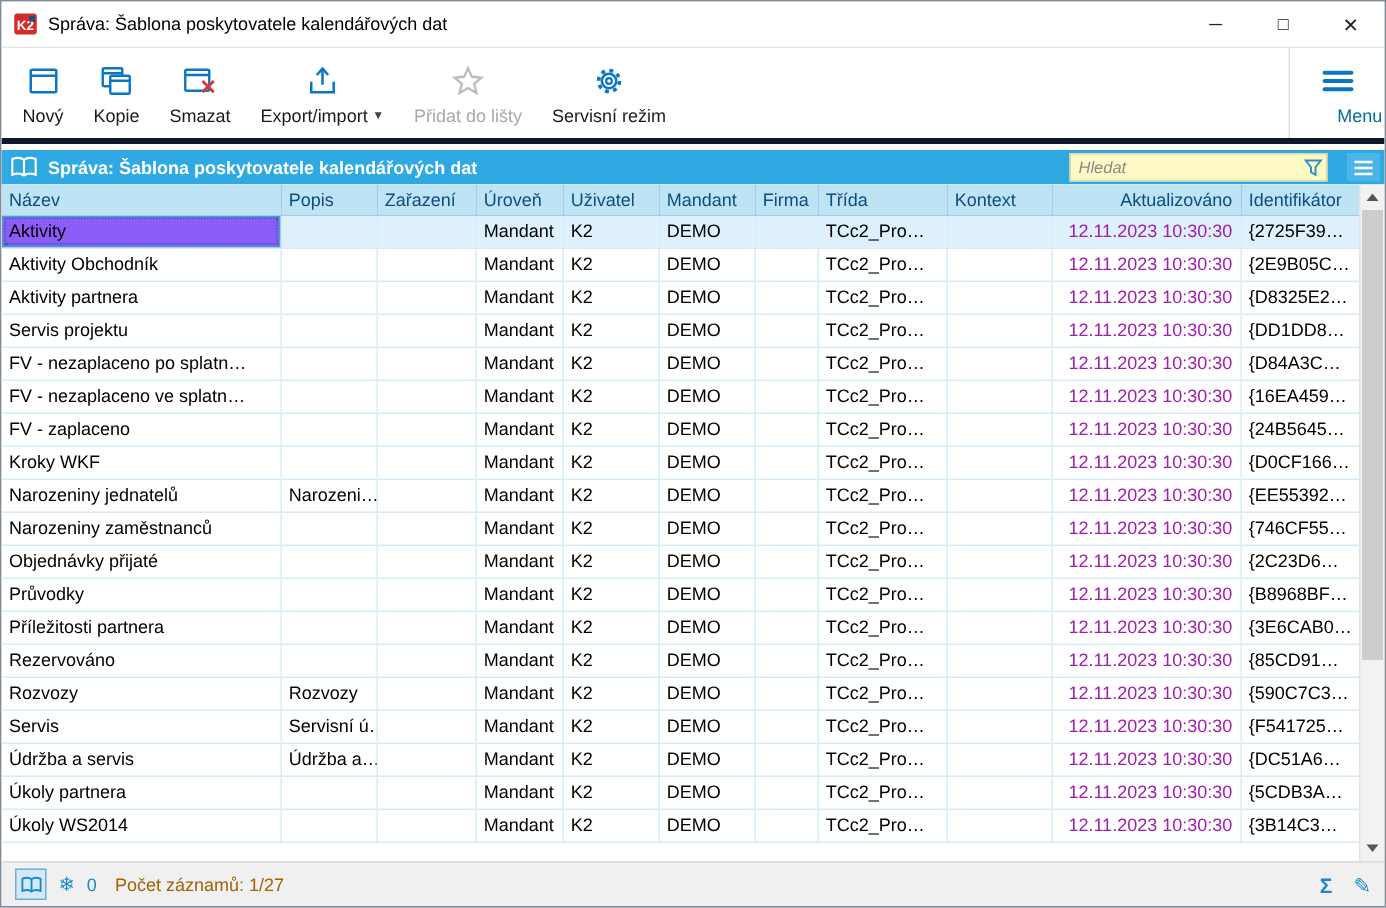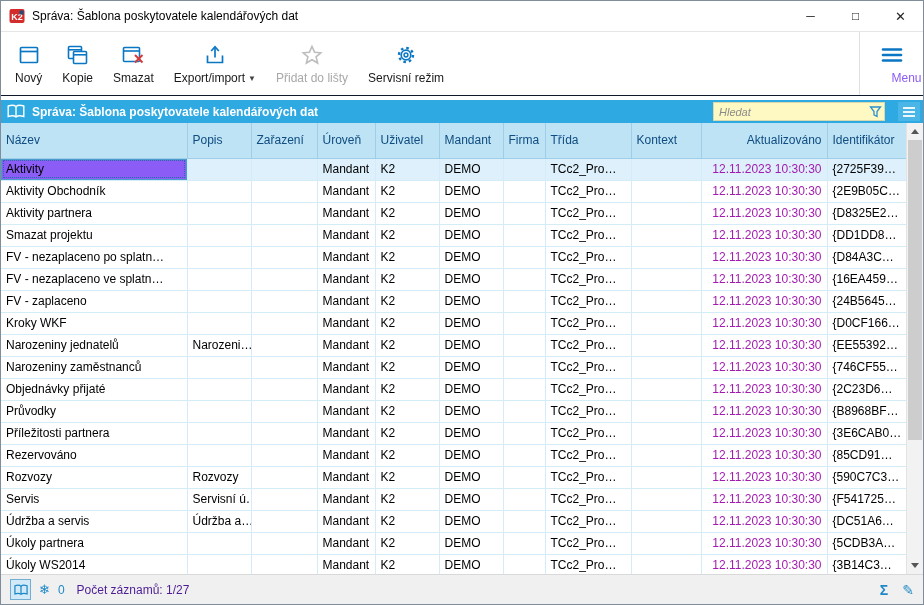--- a/index.html
+++ b/index.html
@@ -9,63 +9,63 @@
 
   
   .titlebar { height:30px; flex:0 0 30px; display:flex; align-items:center; background:#fff; padding-left:8px; }
   .app-icon { width:16px; height:16px; display:inline-flex; }
   .titlebar-title { font-size:12px; color:#000; margin-left:7px; flex:1; white-space:nowrap; }
   .win-controls { display:flex; height:100%; }
   .win-btn { width:45px; height:100%; display:flex; align-items:center; justify-content:center; font-size:12px; color:#222; cursor:default; }
   .win-btn.close { font-size:13px; }
 
   
-  .toolbar { height:65px; flex:0 0 65px; display:flex; align-items:stretch; border-top:1px solid #e6e6e6; border-bottom:1px solid #0f172a; background:#fff; padding-left:4px; }
+  .toolbar { height:65px; flex:0 0 65px; display:flex; align-items:stretch; border-top:1px solid #e6e6e6; border-bottom:4px solid #0f172a; background:#fff; padding-left:4px; }
   .tb-btn { display:flex; flex-direction:column; align-items:center; justify-content:center; padding:4px 10px; gap:3px; cursor:pointer; }
   .tb-icon { height:26px; display:flex; align-items:center; justify-content:center; }
   .tb-label { font-size:12px; color:#1a1a1a; white-space:nowrap; display:flex; align-items:center; }
   .tb-btn.disabled .tb-label { color:#a8a8a8; }
   .caret { font-size:8px; margin-left:3px; color:#444; }
   .tb-menu { margin-left:auto; border-left:1px solid #e0e0e0; width:64px; display:flex; flex-direction:column; align-items:center; justify-content:center; gap:3px; cursor:pointer; }
-  .tb-menu .tb-label { color:#8b5cf6;margin-left:30px; }
+  .tb-menu .tb-label { color:#0369a1;margin-left:30px; }
 
   
   .panel-gap { height:4px; background:#fff; }
   .panel-header { height:23px; flex:0 0 23px; background:#2ea9e1; display:flex; align-items:center; padding:0 3px 0 6px; gap:7px; }
   .panel-title { color:#fff; font-weight:bold; font-size:12px; white-space:nowrap; }
   .search-box { margin-left:auto; width:172px; height:19px; background:#fef9c3; border:1px solid #d9d9b0; display:flex; align-items:center; padding:0 2px 0 5px; }
   .search-box input { flex:1; min-width:0; border:none; outline:none; background:transparent; font-family:"Liberation Sans",sans-serif; font-size:11px; color:#333; }
   .search-box input::placeholder { font-style:italic; color:#8a8a8a; }
   .panel-burger { width:22px; height:19px; background:#49b6e7; display:flex; align-items:center; justify-content:center; margin-left:6px; cursor:pointer; }
 
   
   .table-area { flex:1; position:relative; background:#fff; overflow:hidden; }
   table { border-collapse:collapse; table-layout:fixed; width:907px; }
-  th { height:35px; background:#bee3f4; color:#0f4c81; font-size:12px; font-weight:normal; text-align:left; padding:0 5px; border-right:1px solid #9fcfe8; border-bottom:1px solid #9fcfe8; white-space:nowrap; overflow:hidden; cursor:pointer; }
+  th { height:20px; background:#bee3f4; color:#0f4c81; font-size:12px; font-weight:normal; text-align:left; padding:0 5px; border-right:1px solid #9fcfe8; border-bottom:1px solid #9fcfe8; white-space:nowrap; overflow:hidden; cursor:pointer; }
   th.right { text-align:right; }
   td { height:22px; font-size:12px; color:#000; padding:0 5px; border-right:1px solid #d3ecf8; border-bottom:1px solid #d3ecf8; white-space:nowrap; overflow:hidden; cursor:default; }
   td.right { text-align:right; }
   td.date-cell { color:#a21caf; }
   tr.selected td { background:#ddf0fb; }
   tr.selected td.focus-cell { background:#8b5cf6; box-shadow: inset 0 0 0 1px #4a9ccd; outline:1px dotted #1e6fa8; outline-offset:-3px; }
 
   
   .v-scrollbar { position:absolute; top:0; right:0; bottom:0; width:17px; background:#f2f2f2; border-left:1px solid #e3e3e3; }
   .sb-btn { height:17px; display:flex; align-items:center; justify-content:center; cursor:pointer; }
   .sb-btn.down { position:absolute; bottom:0; left:0; right:0; }
   .tri-up { width:0; height:0; border-left:4px solid transparent; border-right:4px solid transparent; border-bottom:5px solid #565656; }
   .tri-down { width:0; height:0; border-left:4px solid transparent; border-right:4px solid transparent; border-top:5px solid #565656; }
   .sb-thumb { position:absolute; top:17px; left:1px; right:1px; height:300px; background:#cdcdcd; cursor:pointer; }
 
   
   .statusbar { height:30px; flex:0 0 30px; background:#f0f0f0; border-top:1px solid #d9d9d9; display:flex; align-items:center; padding:0 9px; gap:8px; font-size:12px; }
   .book-toggle { width:21px; height:21px; border:1px solid #72aed3; background:#d2eaf8; display:flex; align-items:center; justify-content:center; cursor:pointer; }
   .flake { color:#1e88c7; font-size:13px; cursor:pointer; }
   .flake-count { color:#1e88c7; }
-  .record-count { color:#4c1d95; margin-left:4px; }
+  .record-count { color:#a16207; margin-left:4px; }
   .status-right { margin-left:auto; display:flex; align-items:center; gap:14px; }
   .sigma { color:#1e88c7; font-weight:bold; font-size:14px; cursor:pointer; }
   .pencil { color:#1e88c7; font-size:14px; cursor:pointer; }
 </style>
 </head>
 <body>
 
 <div class="window">
 
   <div class="titlebar">
@@ -254,21 +254,21 @@
             <td>Mandant</td>
             <td>K2</td>
             <td>DEMO</td>
             <td></td>
             <td>TCc2_Pro…</td>
             <td></td>
             <td class="right date-cell">12.11.2023 10:30:30</td>
             <td>{D8325E2…</td>
           </tr>
           <tr>
-            <td>Smazat projektu</td>
+            <td>Servis projektu</td>
             <td></td>
             <td></td>
             <td>Mandant</td>
             <td>K2</td>
             <td>DEMO</td>
             <td></td>
             <td>TCc2_Pro…</td>
             <td></td>
             <td class="right date-cell">12.11.2023 10:30:30</td>
             <td>{DD1DD8…</td>

